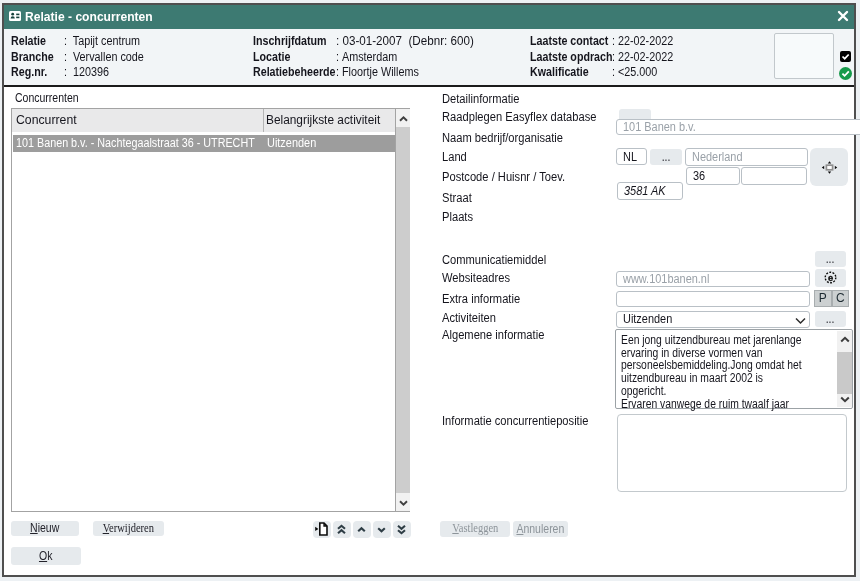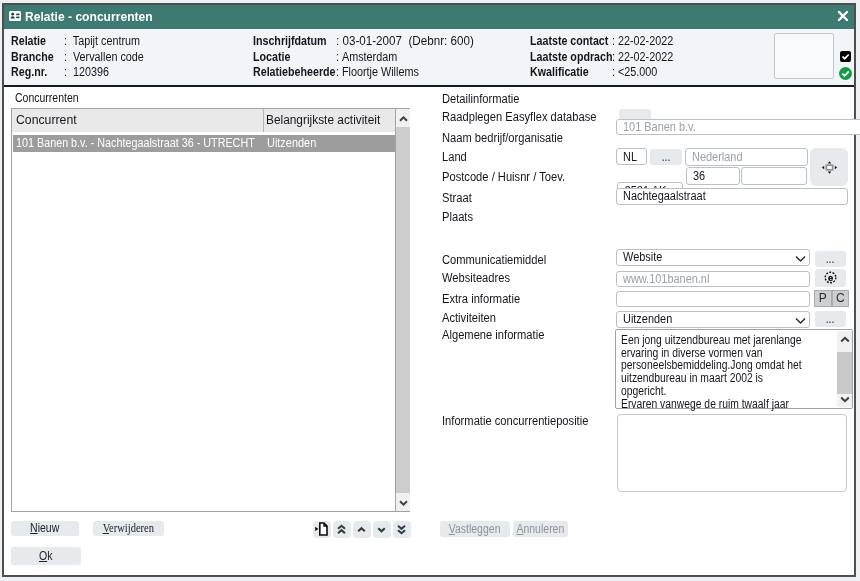--- a/index.html
+++ b/index.html
@@ -178,30 +178,21 @@
     </svg>
   </div>
 
   <div class="in" style="left:616.5px;top:182px;width:66.5px;height:17.5px;font-style:italic;">
       <span>3581 AK</span>
     </div>
   <div class="in" style="left:685.5px;top:167px;width:54px;height:17.5px;">
       <span>36</span>
     </div>
   <div class="in" style="left:741px;top:167px;width:66px;height:17.5px;"></div>
-  <div class="in" style="left:616px;top:188px;width:232px;height:16.5px;">
-      <span>Nachtegaalstraat</span>
-    </div>
-
-  <div class="in" style="left:616px;top:248.5px;width:194px;height:17.5px;">
-      <span>Website</span>
-    <svg class="abs" style="right:3px;top:5.5px;" width="11" height="8" viewBox="0 0 11 8">
-        <path d="M1 1.5 L5.5 6 L10 1.5" stroke="#2b2b2b" stroke-width="1.5" fill="none"></path>
-      </svg>
-  </div>
+
   <div class="btn" style="left:815px;top:250.5px;width:30.5px;height:16px;">
       <span>...</span>
     </div>
   <div class="in dis" style="left:616px;top:270.5px;width:194px;height:16.5px;">
       <span>www.101banen.nl</span>
     </div>
   <div class="btn" style="left:815px;top:269px;width:30.5px;height:17.5px;">
     <svg width="13" height="13" viewBox="0 0 13 13">
       <circle cx="6.5" cy="6.5" r="5.3" fill="none" stroke="#0c0c0c" stroke-width="1.4" stroke-dasharray="1.9 1.4"></circle>
       <text x="6.5" y="9.9" text-anchor="middle" font-family="Liberation Sans, sans-serif" font-size="9.4" font-weight="bold" fill="#0c0c0c" stroke="#0c0c0c" stroke-width="0.35">e</text>
@@ -232,19 +223,19 @@
       <div class="abs" style="left:0;bottom:0;width:15px;height:16px;display:flex;align-items:center;justify-content:center;">
         <svg width="10" height="7" viewBox="0 0 10 7">
             <path d="M1.2 1.5 L5 5.2 L8.8 1.5" stroke="#3c3c3c" stroke-width="2" fill="none"></path>
           </svg>
       </div>
     </div>
   </div>
 
   <div class="abs" style="left:617px;top:414px;width:230px;height:78px;border:1px solid #c3c9cd;border-radius:4px;background:#fff;box-sizing:border-box;"></div>
 
-  <div class="btn gbtn" style="left:440px;top:520.5px;width:70px;height:16px;">
+  <div class="btn gbtn" style="left:440px;top:520.5px;width:70px;height:16px;font-family:Liberation Serif, serif;">
       <span><u>V</u>astleggen</span>
     </div>
   <div class="btn gbtn" style="left:513px;top:520.5px;width:55px;height:16px;">
       <span><u>A</u>nnuleren</span>
     </div>
 </div>
 
 </body></html>

